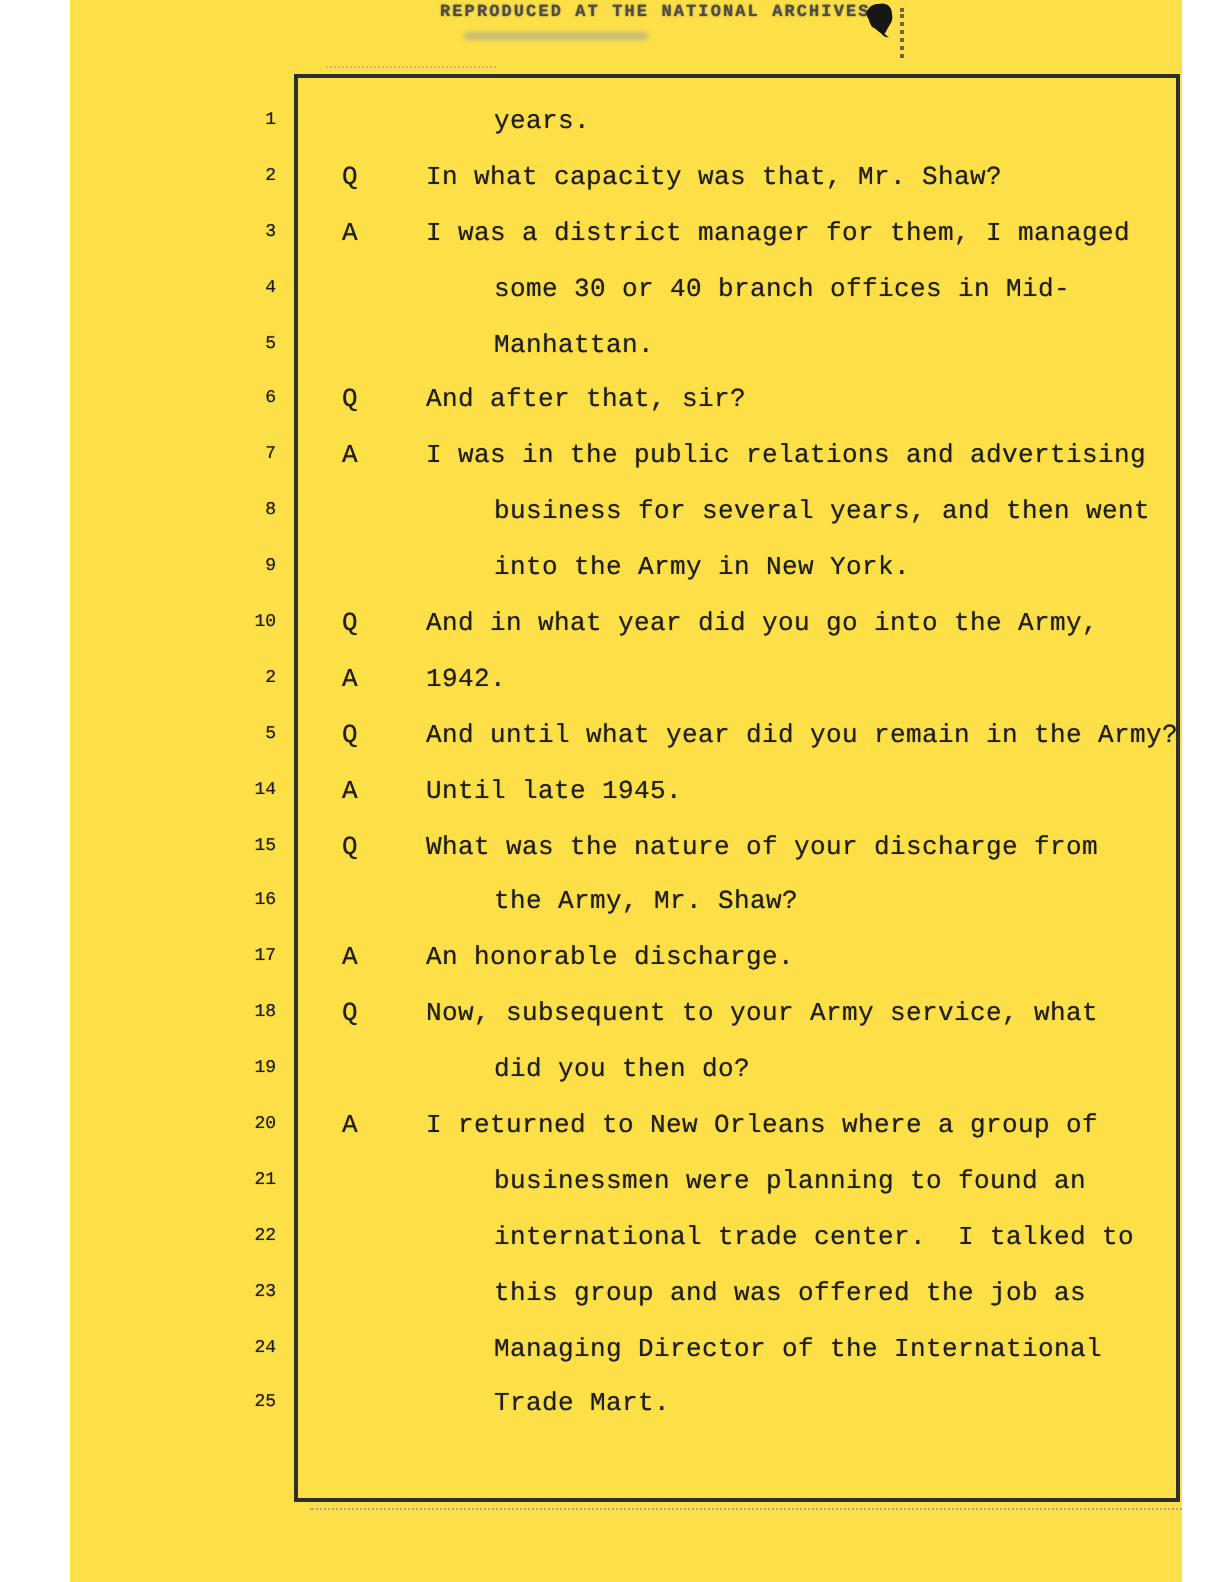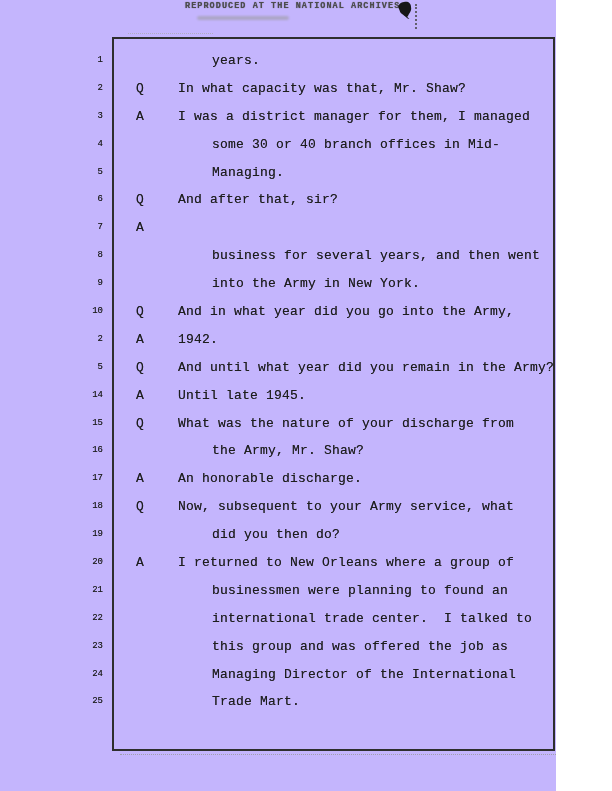--- a/index.html
+++ b/index.html
@@ -1,20 +1,20 @@
 <!DOCTYPE html>
 <html><head>
 <meta charset="utf-8">
 <style>
   html,body{margin:0;padding:0;}
   body{background:#ffffff;}
   .page{
-    position:relative;width:556px;height:791px;background:#c4b5fd;
+    position:relative;width:556px;height:791px;background:#fde047;
     font-family:"Liberation Mono","DejaVu Sans Mono",monospace;
-    color:#1e1e1e;overflow:hidden;
+    color:#1e1e1e;overflow:hidden;margin-left:35px;
   }
   .header-title{
     position:absolute;left:185px;top:1px;
     font-size:8.5px;font-weight:bold;letter-spacing:1.05px;white-space:nowrap;
     color:#4c4c4c;text-shadow:0 0 1px rgba(60,60,60,.75);
   }
   .smudge{
     position:absolute;left:197px;top:16px;width:92px;height:4px;
     background:#9a9a9a;filter:blur(1.2px);opacity:.55;border-radius:2px;
   }
@@ -91,30 +91,31 @@
         <span class="text">I was a district manager for them, I managed</span>
       </div>
       <div class="line">
         <span class="num">4</span>
         <span class="speaker"></span>
         <span class="text indent">some 30 or 40 branch offices in Mid-</span>
       </div>
       <div class="line">
         <span class="num">5</span>
         <span class="speaker"></span>
-        <span class="text indent">Managing.</span>
+        <span class="text indent">Manhattan.</span>
       </div>
       <div class="line">
         <span class="num">6</span>
         <span class="speaker">Q</span>
         <span class="text">And after that, sir?</span>
       </div>
       <div class="line">
         <span class="num">7</span>
         <span class="speaker">A</span>
+        <span class="text">I was in the public relations and advertising</span>
       </div>
       <div class="line">
         <span class="num">8</span>
         <span class="speaker"></span>
         <span class="text indent">business for several years, and then went</span>
       </div>
       <div class="line">
         <span class="num">9</span>
         <span class="speaker"></span>
         <span class="text indent">into the Army in New York.</span>

